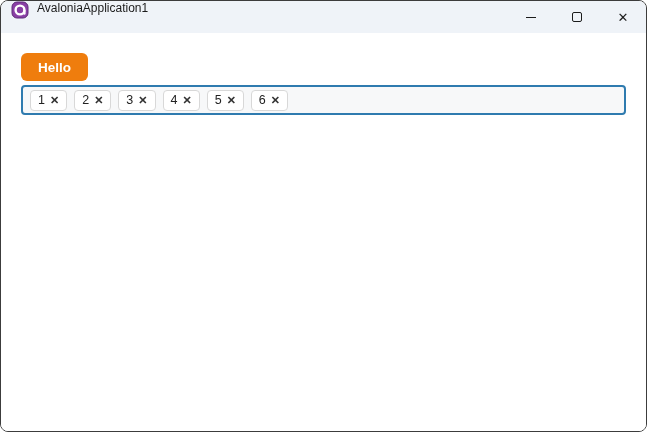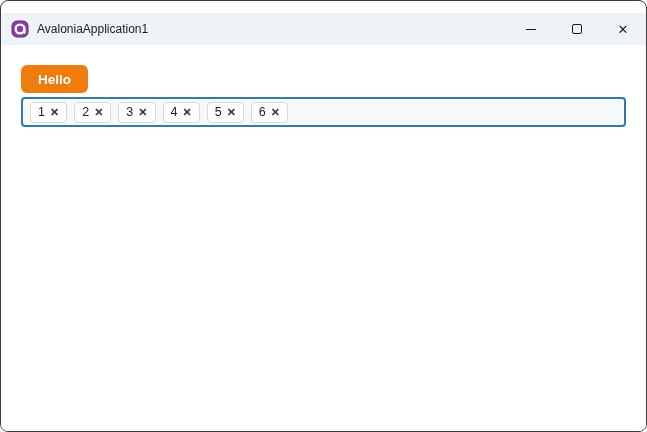--- a/index.html
+++ b/index.html
@@ -11,21 +11,21 @@
   *{box-sizing:border-box;margin:0;padding:0;}
   html,body{width:647px;height:432px;background:#ffffff;font-family:"Liberation Sans",sans-serif;}
   .window{
     position:absolute;left:0;top:0;width:647px;height:432px;
     background:#ffffff;border:1px solid #3c3c3c;border-radius:8px;
     overflow:hidden;display:flex;flex-direction:column;
   }
   
   .titlebar{
     height:32px;flex:0 0 32px;background:var(--titlebar-bg,#EFF3F8);
-    display:flex;align-items:center;user-select:none;margin-top:12px;
+    display:flex;user-select:none;
   }
   .app-icon{width:18px;height:18px;margin:0 8px 0 10px;display:block;}
   .title-text{font-size:12px;color:#1b1b1b;}
   .titlebar-spacer{flex:1;}
   .caption-btn{
     width:46px;height:32px;display:flex;align-items:center;justify-content:center;
     background:transparent;border:none;cursor:default;
   }
   .min-glyph{width:10px;height:1px;background:#1b1b1b;display:block;}
   .max-glyph{width:10px;height:10px;border:1px solid #1b1b1b;border-radius:2px;display:block;}

